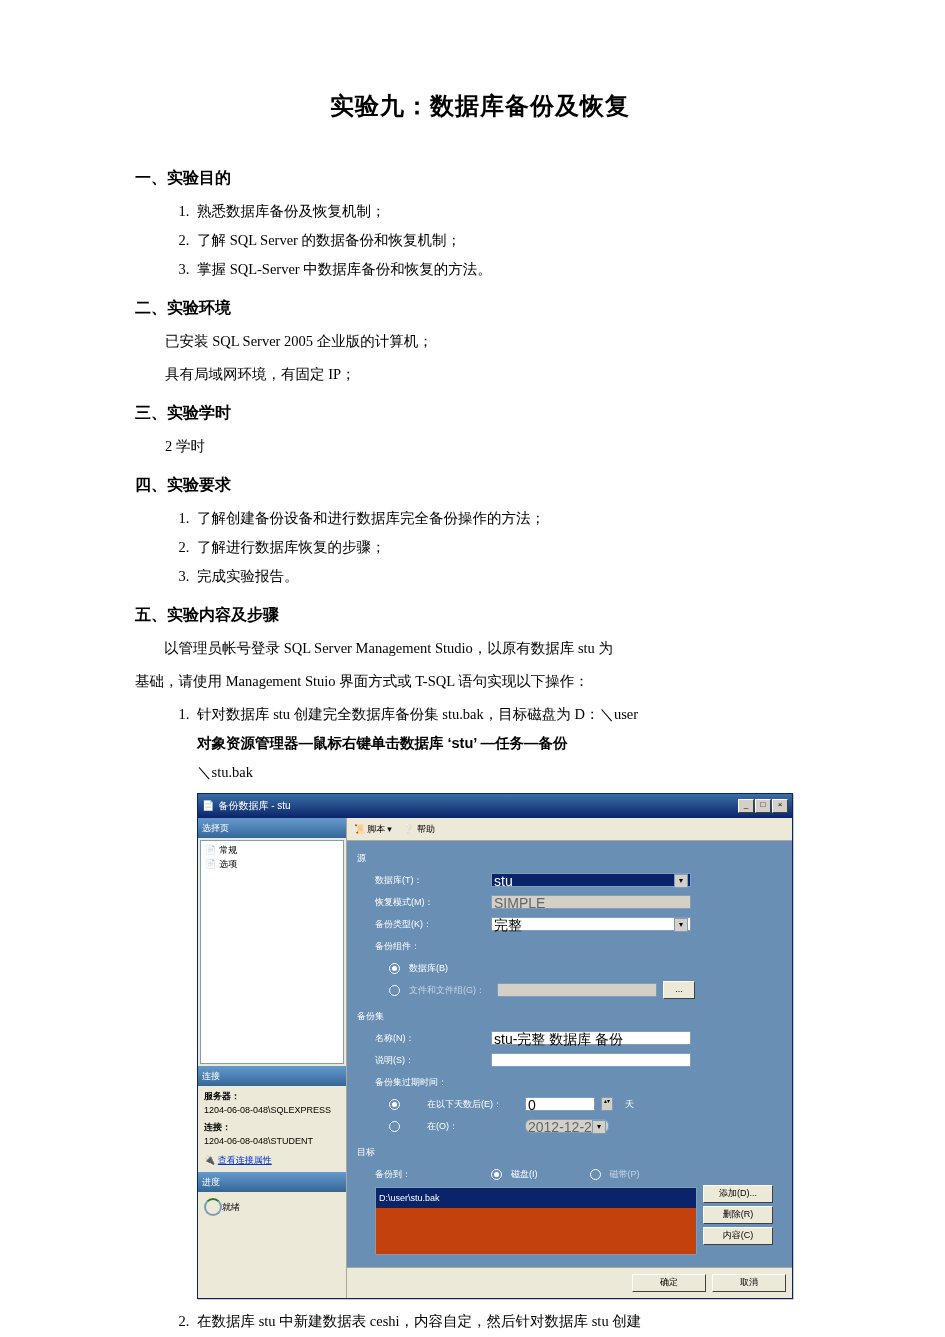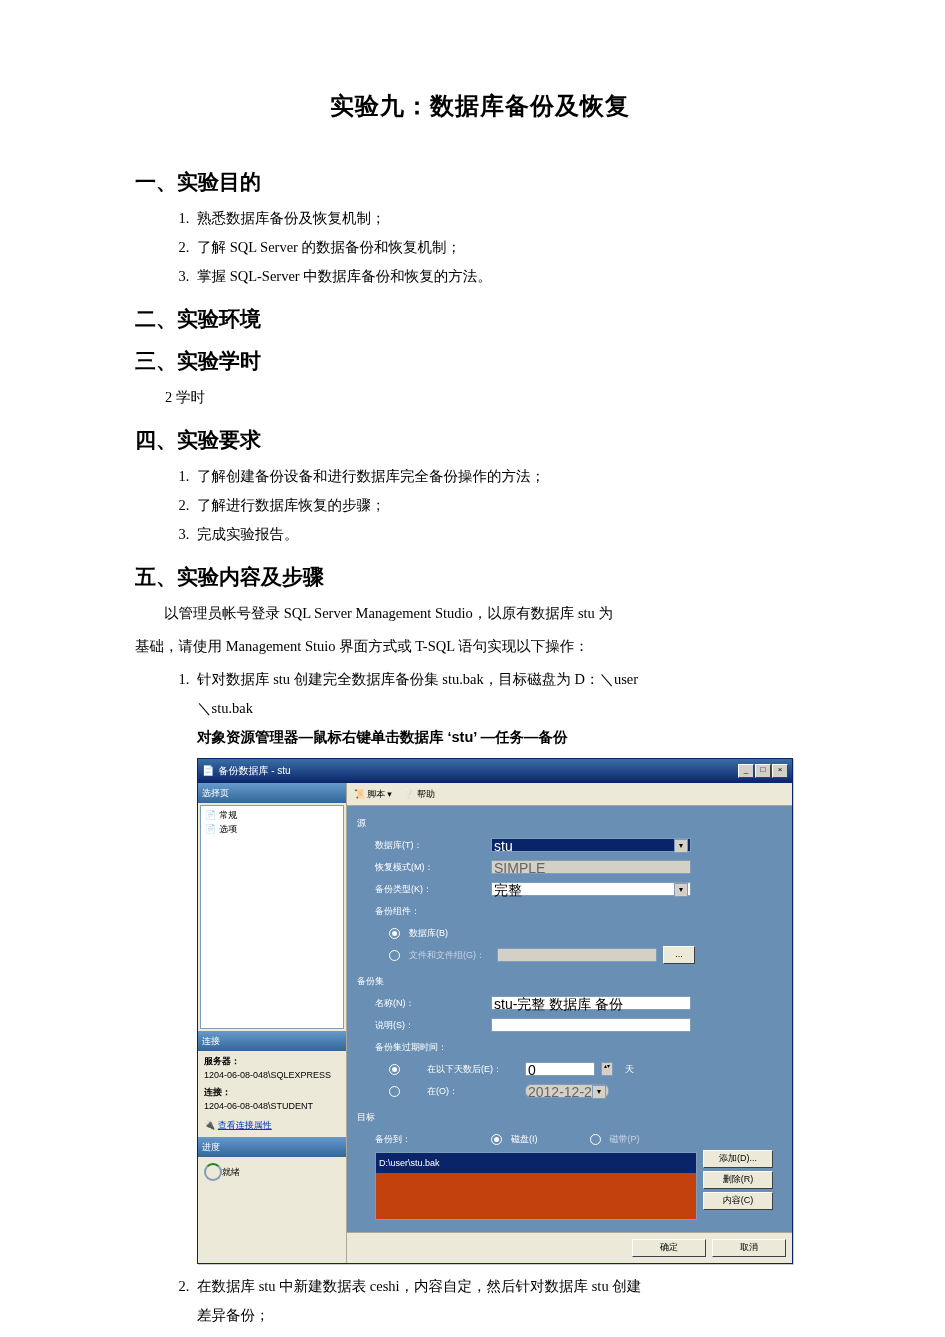--- a/index.html
+++ b/index.html
@@ -21,21 +21,21 @@
   h1.title {
     text-align: center;
     font-family: "SimHei", "Heiti SC", sans-serif;
     font-size: 24px;
     font-weight: bold;
     margin: 0 0 46px 0;
     letter-spacing: 1px;
   }
   h2.section {
     font-family: "SimHei", "Heiti SC", sans-serif;
-    font-size: 21px;
+    font-size: 16px;
     font-weight: bold;
     margin: 14px 0 8px 0;
   }
   ol.num {
     list-style: decimal;
     padding-left: 58px;
     margin: 4px 0;
     font-size: 14.5px;
     line-height: 2.0;
   }
@@ -324,40 +324,42 @@
   <h1 class="title">实验九：数据库备份及恢复</h1>
 
   <h2 class="section">一、实验目的</h2>
   <ol class="num">
     <li>熟悉数据库备份及恢复机制；</li>
     <li>了解 SQL Server 的数据备份和恢复机制；</li>
     <li>掌握 SQL-Server 中数据库备份和恢复的方法。</li>
   </ol>
 
   <h2 class="section">二、实验环境</h2>
+  <div class="para">已安装 SQL Server 2005 企业版的计算机；</div>
+  <div class="para">具有局域网环境，有固定 IP；</div>
 
   <h2 class="section">三、实验学时</h2>
   <div class="para">2 学时</div>
 
   <h2 class="section">四、实验要求</h2>
   <ol class="num">
     <li>了解创建备份设备和进行数据库完全备份操作的方法；</li>
     <li>了解进行数据库恢复的步骤；</li>
     <li>完成实验报告。</li>
   </ol>
 
   <h2 class="section">五、实验内容及步骤</h2>
   <div class="para indent-2" style="margin-left:0;">以管理员帐号登录 SQL Server Management Studio，以原有数据库 stu 为</div>
   <div class="para" style="margin-left:0;">基础，请使用 Management Stuio 界面方式或 T-SQL 语句实现以下操作：</div>
 
   <ol class="num">
     <li>
       <span>针对数据库 stu 创建完全数据库备份集 stu.bak，目标磁盘为 D：＼user</span>
+      <div class="step1-sub bold" style="margin-left:0;">对象资源管理器—鼠标右键单击数据库 ‘stu’ —任务—备份</div>
       <div class="step1-sub" style="margin-left:0;">＼stu.bak</div>
-      <div class="step1-sub bold" style="margin-left:0;">对象资源管理器—鼠标右键单击数据库 ‘stu’ —任务—备份</div>
 
       
       <div class="screenshot-wrap" style="margin-left:0;">
         <div class="dlg">
           <div class="dlg-titlebar">
             <div class="left">
               <span>📄</span>
               <span>备份数据库 - stu</span>
             </div>
             <div class="winbtns">

